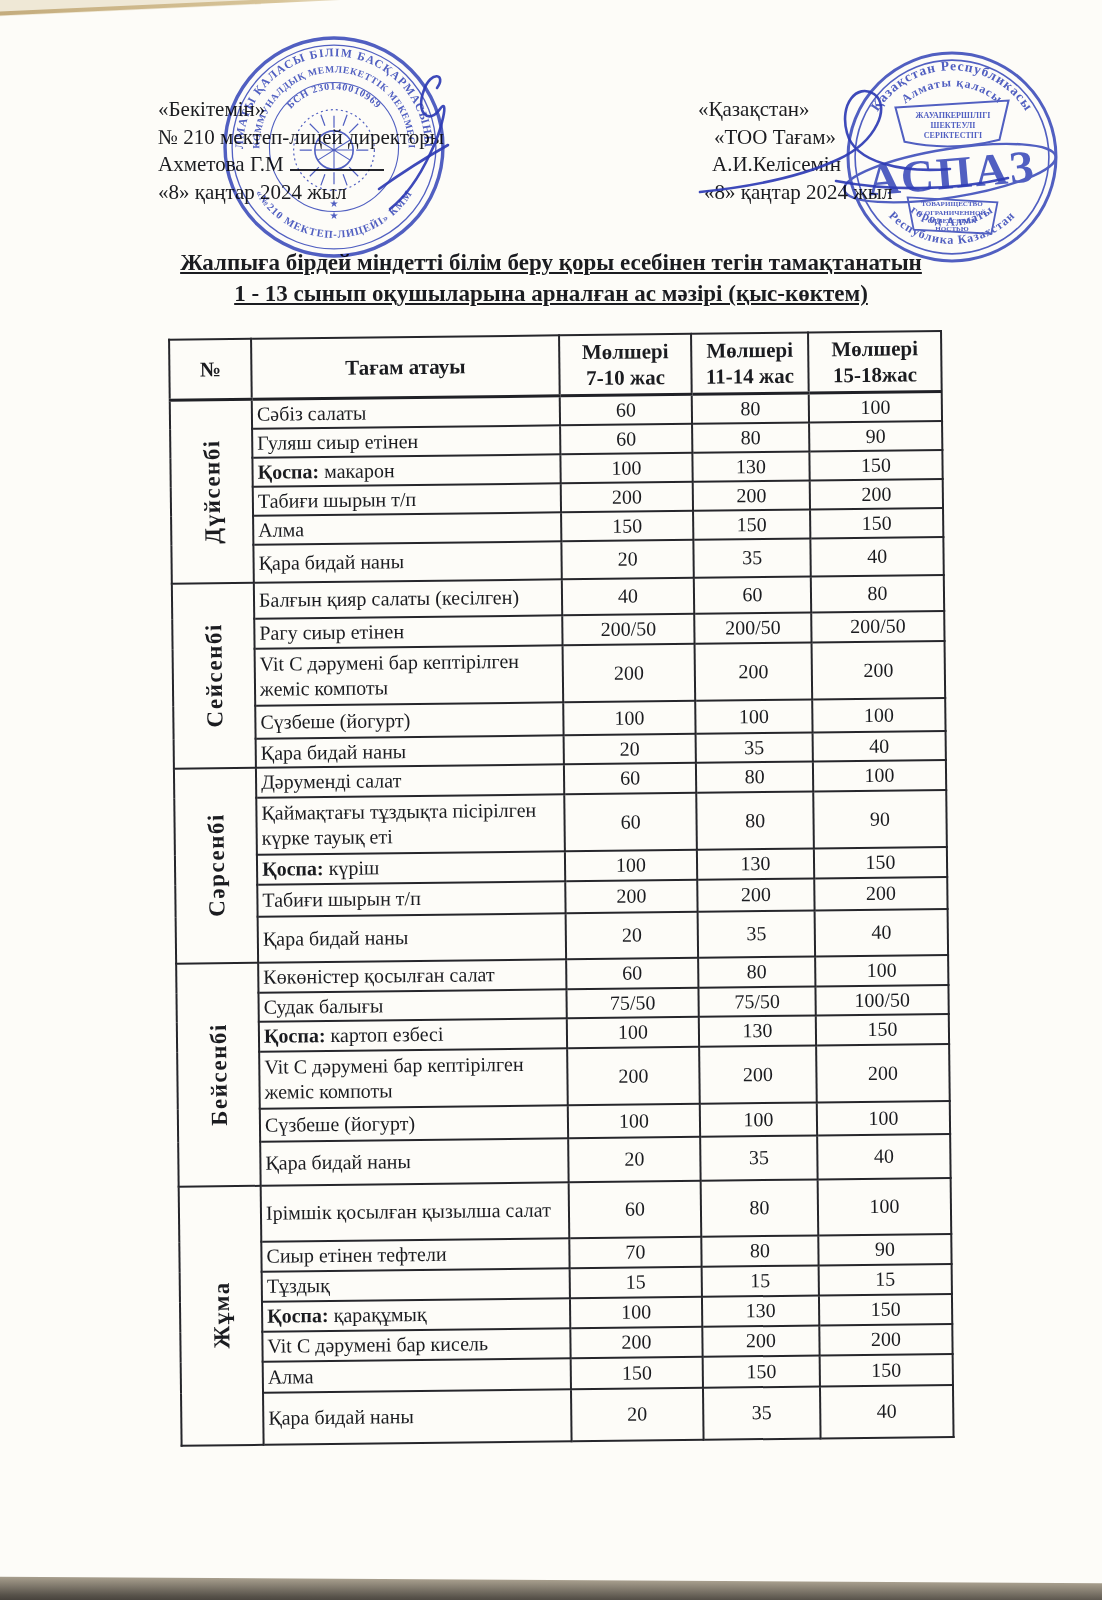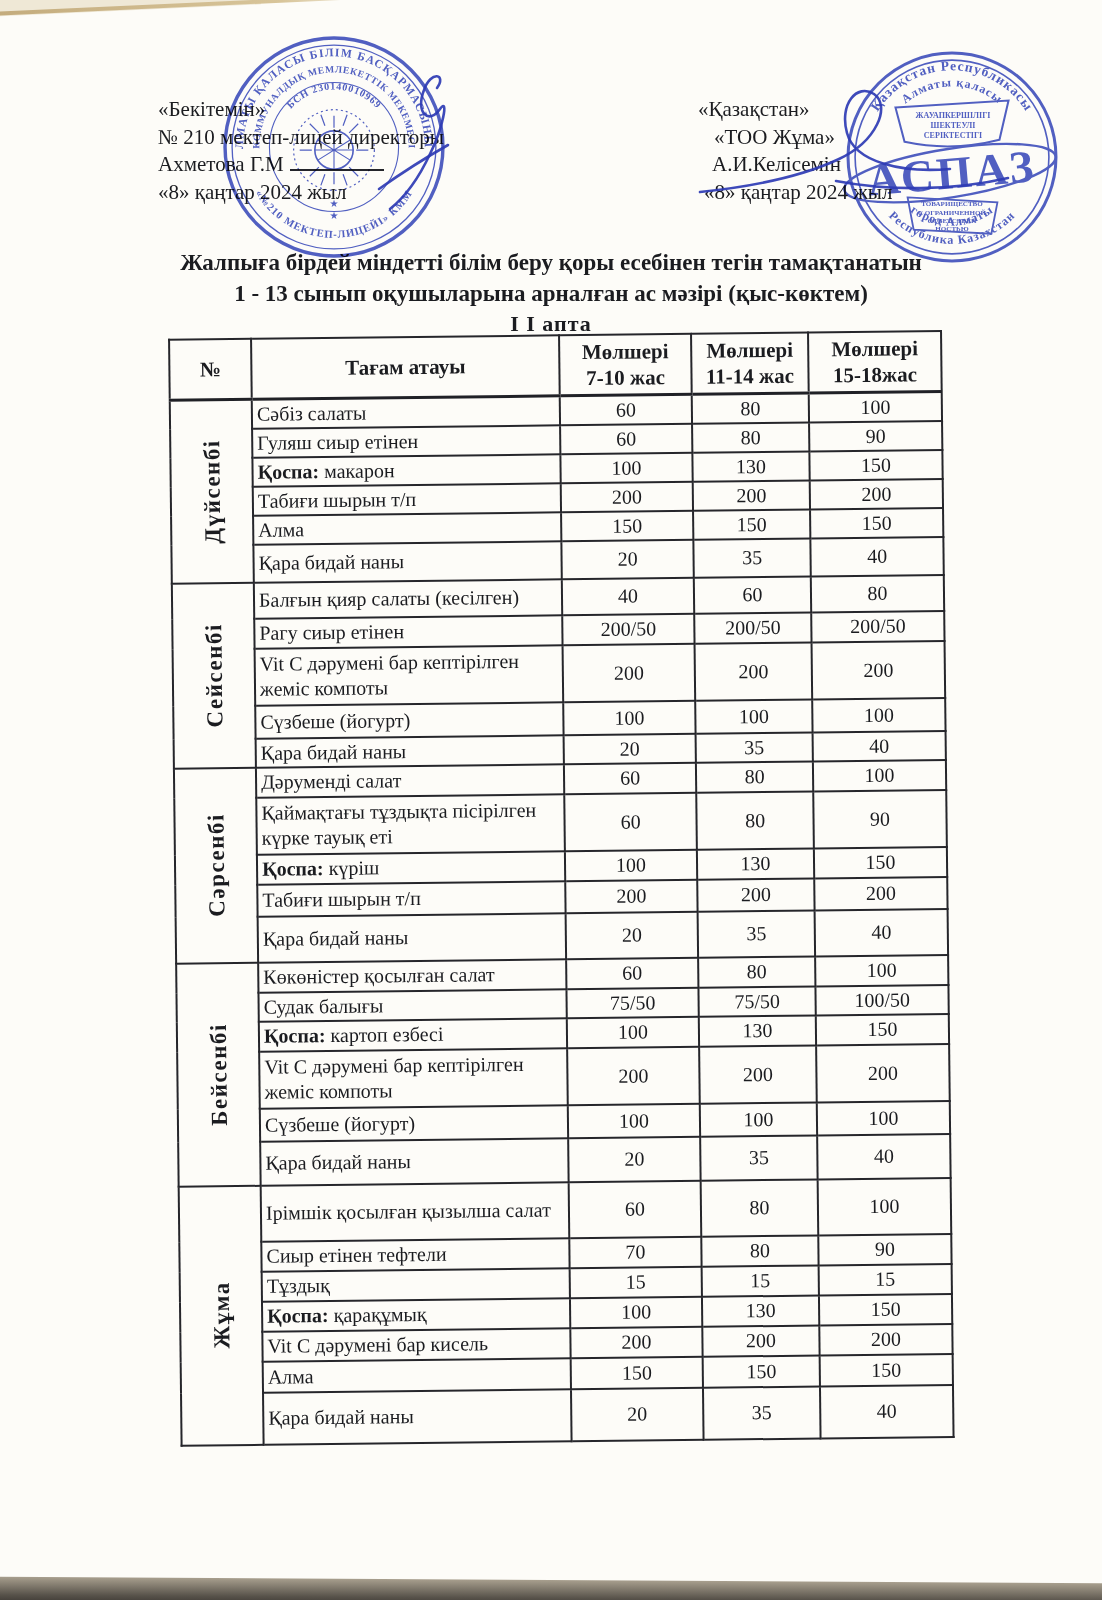--- a/index.html
+++ b/index.html
@@ -18,21 +18,21 @@
     background:linear-gradient(#a89f8e,#57524a 70%,#3e3a35);transform:rotate(0.35deg);}
   
   .approval{position:absolute;font-weight:normal;font-size:21px;line-height:27.5px;white-space:nowrap;z-index:3;}
   .approval-left{left:158px;top:96px;}
   .approval-right{left:698px;top:96px;}
   .approval-right .l2{padding-left:16px;}
   .approval-right .l3{padding-left:14px;}
   .approval-right .l4{padding-left:6px;}
   .sig-line{display:inline-block;width:94px;border-bottom:2.2px solid #24252b;height:16px;margin-left:6px;}
   
-  .title-block{position:absolute;left:0;right:0;top:247px;text-align:center;z-index:3;}
+  .title-block{position:absolute;left:0;right:0;top:247px;text-align:center;z-index:3;text-decoration:underline;}
   .title-block .t1,.title-block .t2{font-weight:bold;font-size:23px;line-height:31px;}
   .title-block .t3{font-weight:bold;font-size:22px;line-height:29px;letter-spacing:1px;}
   
   .menu-wrap{position:absolute;left:168px;top:330px;width:776px;z-index:2;
     transform:rotate(-0.65deg);transform-origin:top right;}
   table.menu{border-collapse:collapse;width:772px;table-layout:fixed;}
   table.menu td,table.menu th{border:2px solid #26262b;padding:1px 4px;}
   table.menu{border:2.5px solid #202126;}
   th.colhead{font-size:21px;font-weight:bold;line-height:26px;padding:3px 2px;}
   tr.header-row{height:60px;}
@@ -133,29 +133,28 @@
 
   <div class="approval approval-left">
     <div class="l1">«Бекітемін»</div>
     <div class="l2">№ 210 мектеп-лицей директоры</div>
     <div class="l3"><span>Ахметова Г.М</span><span class="sig-line"></span></div>
     <div class="l4">«8» қаңтар 2024 жыл</div>
   </div>
 
   <div class="approval approval-right">
     <div class="l1">«Қазақстан»</div>
-    <div class="l2">«ТОО Жұма»</div>
+    <div class="l2">«ТОО Тағам»</div>
     <div class="l3">А.И.Келісемін</div>
     <div class="l4">«8» қаңтар 2024 жыл</div>
   </div>
 
   <div class="title-block">
     <div class="t1">Жалпыға бірдей міндетті білім беру қоры  есебінен тегін тамақтанатын</div>
     <div class="t2">1 - 13 сынып оқушыларына арналған ас мәзірі (қыс-көктем)</div>
-    <div class="t3">I I апта</div>
   </div>
 
   <div class="menu-wrap">
     <table class="menu">
       <colgroup>
         <col style="width:82px">
           <col style="width:308px">
           <col style="width:132px">
           <col style="width:117px">
           <col style="width:133px">

